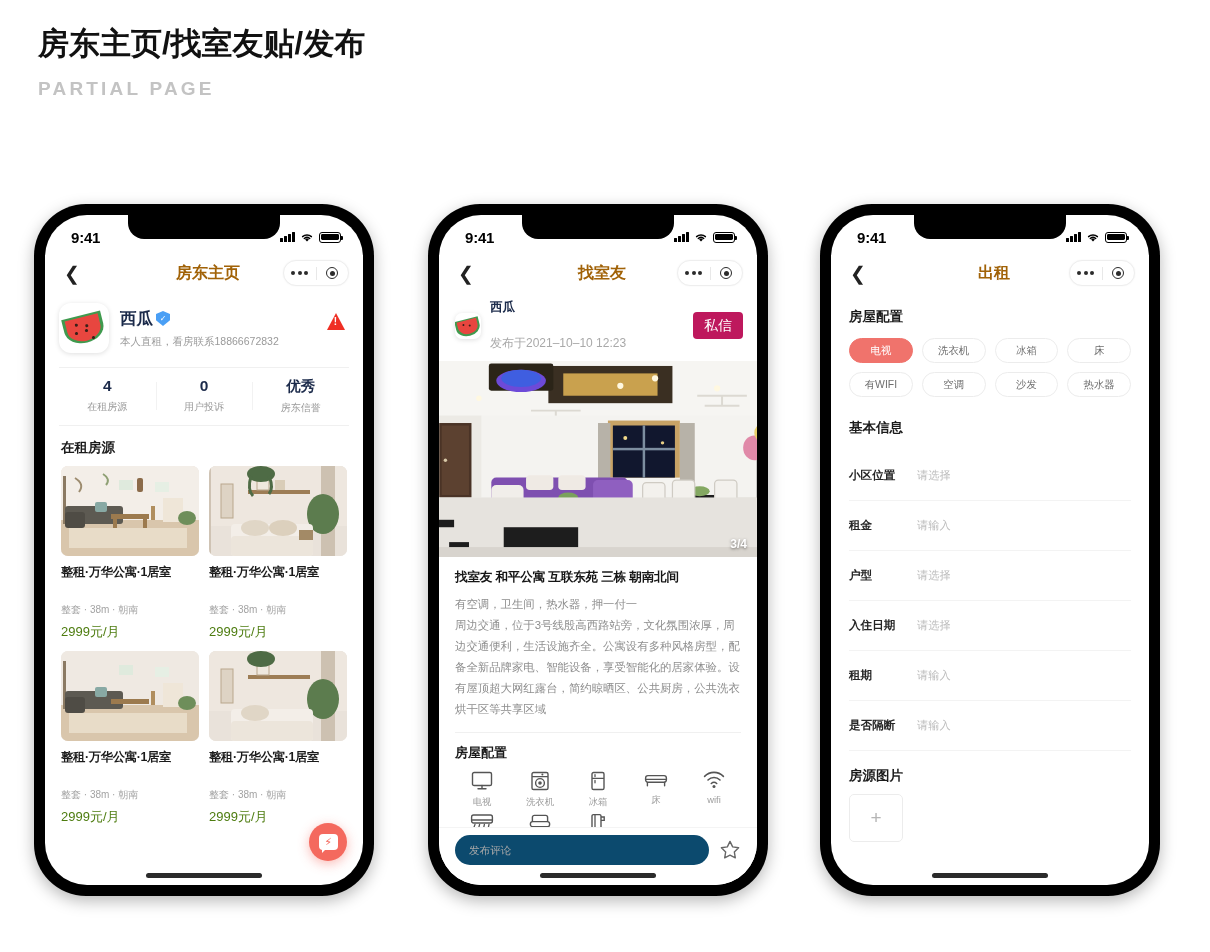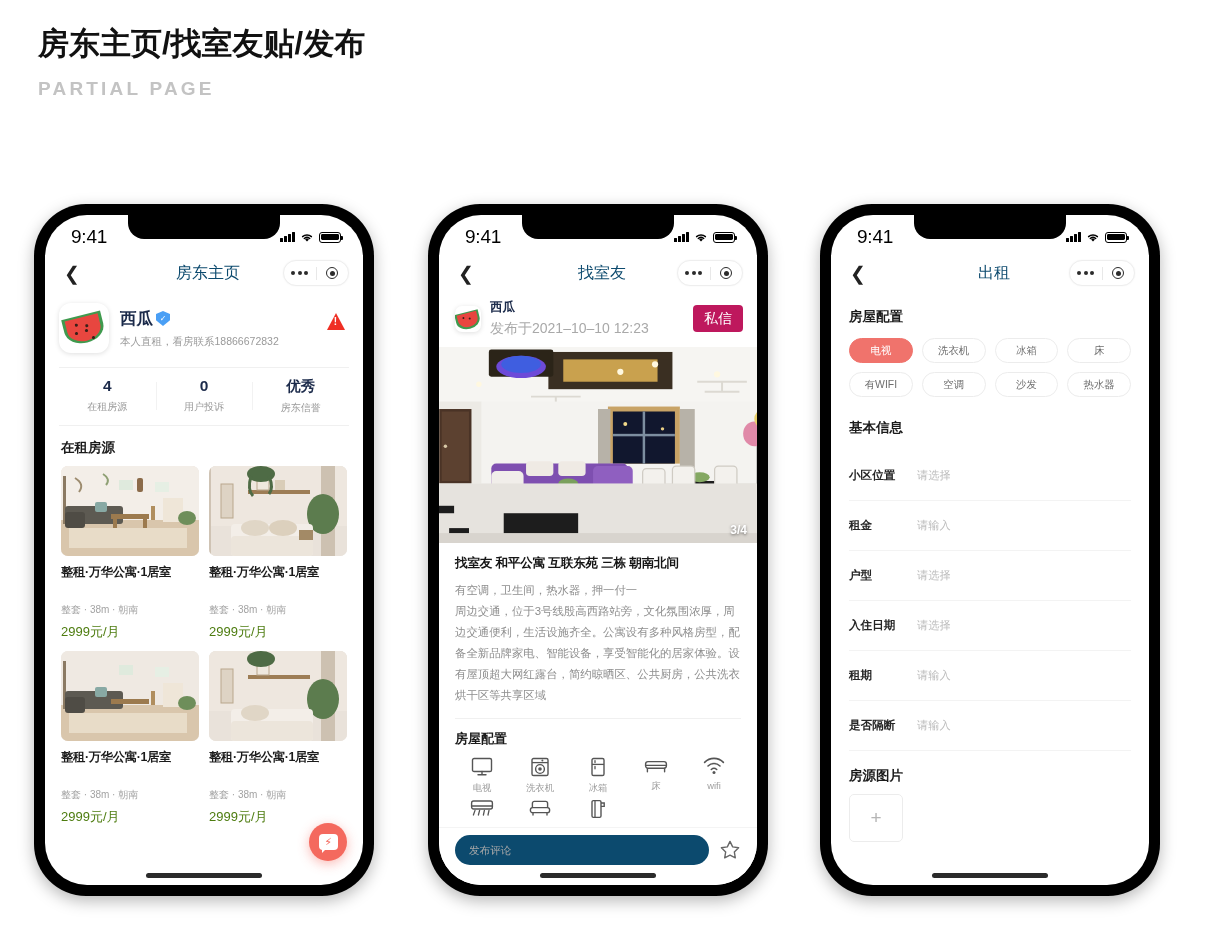--- a/index.html
+++ b/index.html
@@ -46,21 +46,21 @@
     border-bottom-left-radius: 16px; border-bottom-right-radius: 16px;
     z-index: 40;
   }
 
   
   .statusbar {
     position: relative; height: 38px; z-index: 35;
     display: flex; align-items: center; justify-content: space-between;
     padding: 6px 22px 0 26px;
   }
-  .st-time { font-size: 19px; font-weight: 400; color: #000; letter-spacing: -.2px; }
+  .st-time { font-size: 15px; font-weight: 700; color: #000; letter-spacing: -.2px; }
   .st-right { display: flex; align-items: center; gap: 5px; }
   .sig { display: flex; align-items: flex-end; gap: 1.5px; height: 10px; }
   .sig i { width: 2.6px; background: #000; border-radius: .5px; display: block; }
   .sig i:nth-child(1){height:4px} .sig i:nth-child(2){height:6px}
   .sig i:nth-child(3){height:8px} .sig i:nth-child(4){height:10px}
   .batt {
     width: 22px; height: 11px; border: 1.4px solid #000; border-radius: 3px;
     position: relative; padding: 1.3px;
   }
   .batt::after {
@@ -73,21 +73,21 @@
   .navbar {
     position: relative; height: 40px; display:flex; align-items:center;
     padding: 0 14px 0 16px;
   }
   .nav-back {
     width: 22px; height: 22px; display:flex; align-items:center; justify-content:center;
     font-size: 19px; color:#222; font-weight: 400;
   }
   .nav-title {
     position:absolute; left:0; right:0; text-align:center;
-    font-size: 16px; font-weight: 400; color:#0c4a6e; pointer-events:none;margin-left:8px;
+    font-size: 16px; font-weight: 700; color:#a16207; pointer-events:none;margin-left:8px;
   }
   .capsule {
     margin-left: auto; width: 66px; height: 26px; border-radius: 13px;
     border: 1px solid #eee; background:#fff;
     display:flex; align-items:center; justify-content:center; gap:0;
     box-shadow: 0 0 2px rgba(0,0,0,.05); z-index: 5;
   }
   .cap-dots { display:flex; gap:2.6px; width:32px; justify-content:center; }
   .cap-dots i { width:4px; height:4px; border-radius:50%; background:#2b2b2b; display:block; }
   .cap-sep { width:1px; height:13px; background:#e8e8e8; }
@@ -185,21 +185,21 @@
   }
 
   
   .p2-top { display:flex; align-items:center; padding: 6px 14px 9px 16px; }
   .av-sm { width:26px;height:26px;border-radius:7px;position:relative;overflow:hidden;flex:0 0 auto; }
   .av-sm .melon-rind { left:1px;top:6px;width:24px;height:17px; }
   .av-sm .melon-flesh{ left:3px;top:7px;width:20px;height:14px; }
   .av-sm .melon-flesh::before{left:5px;top:3px;width:1.8px;height:2.4px}
   .av-sm .melon-flesh::after {left:11px;top:5px;width:1.8px;height:2.4px}
   .p2-name { font-size:12.5px;font-weight:700;color:#1b2a4a; }
-  .p2-date { font-size:14px;color:#a9a9a9;margin-top:4px; }
+  .p2-date { font-size:12px;color:#a9a9a9;margin-top:19px; }
   .pm-btn {
     margin-left:auto; background:#be185d; color:#fff; font-size:14px;
     padding:4.5px 11px; border-radius:4px; font-weight:400;
   }
   .photo-wrap { position:relative; width:100%; height:196px; overflow:hidden; }
   .pager {
     position:absolute; right:10px; bottom:6px; color:#fff; font-size:12px;
     font-weight:700; text-shadow:0 1px 3px rgba(0,0,0,.5);
   }
   .p2-content { padding: 12px 16px 0; }

